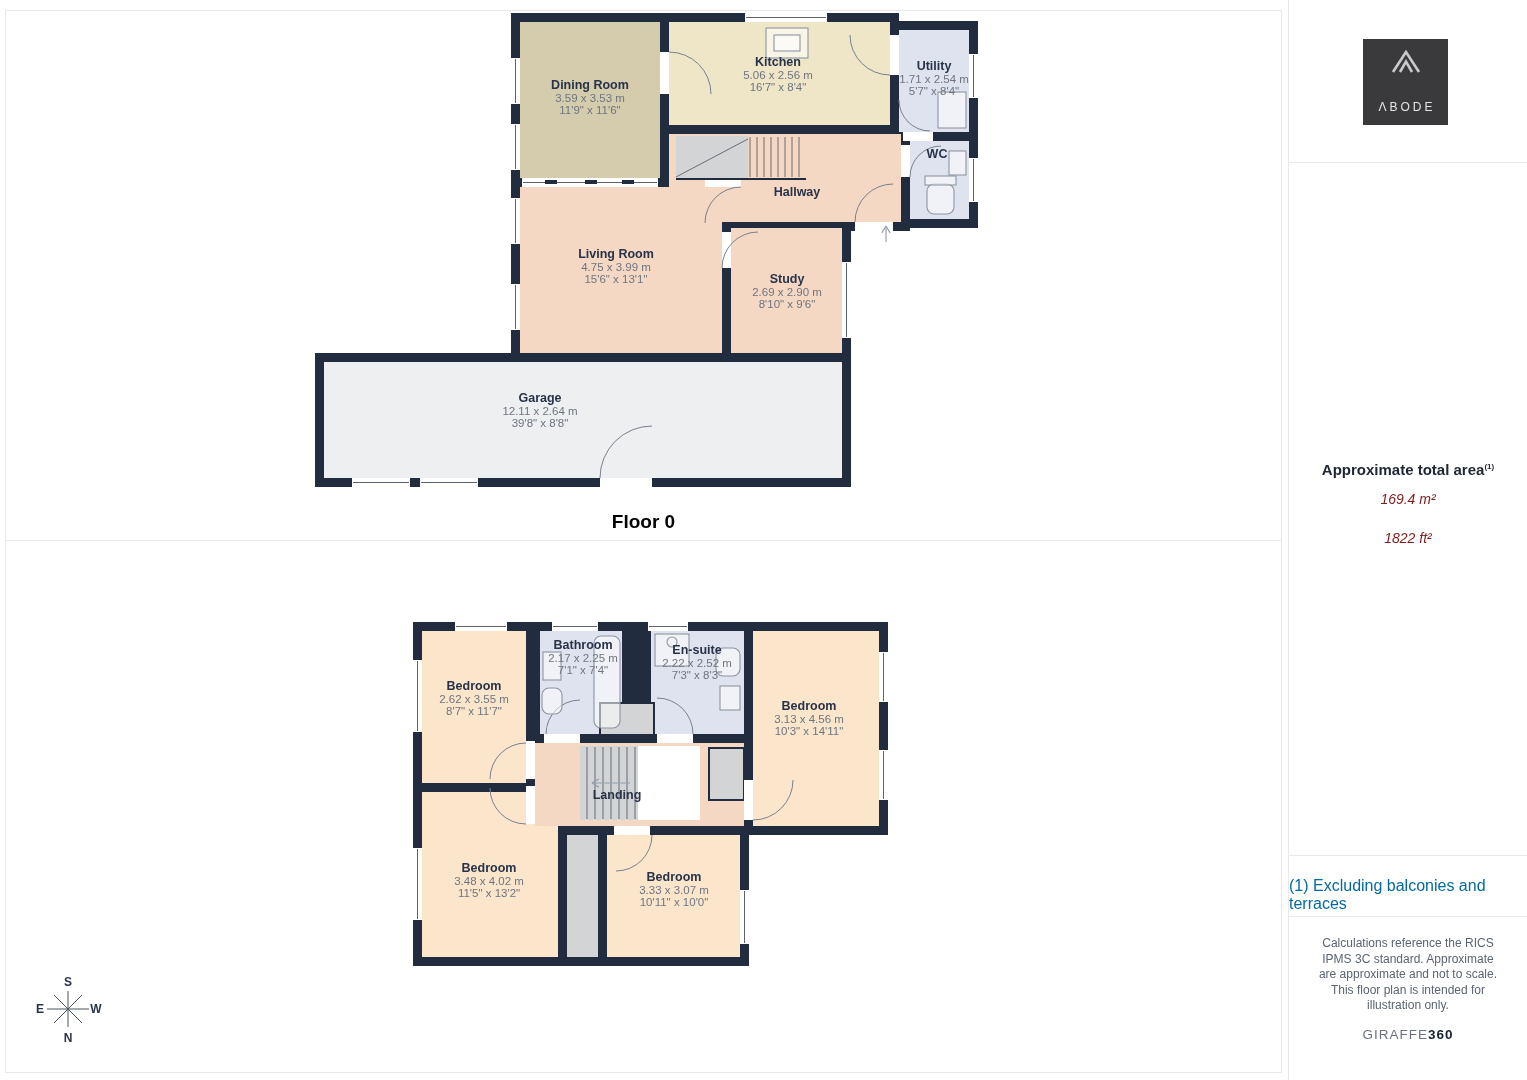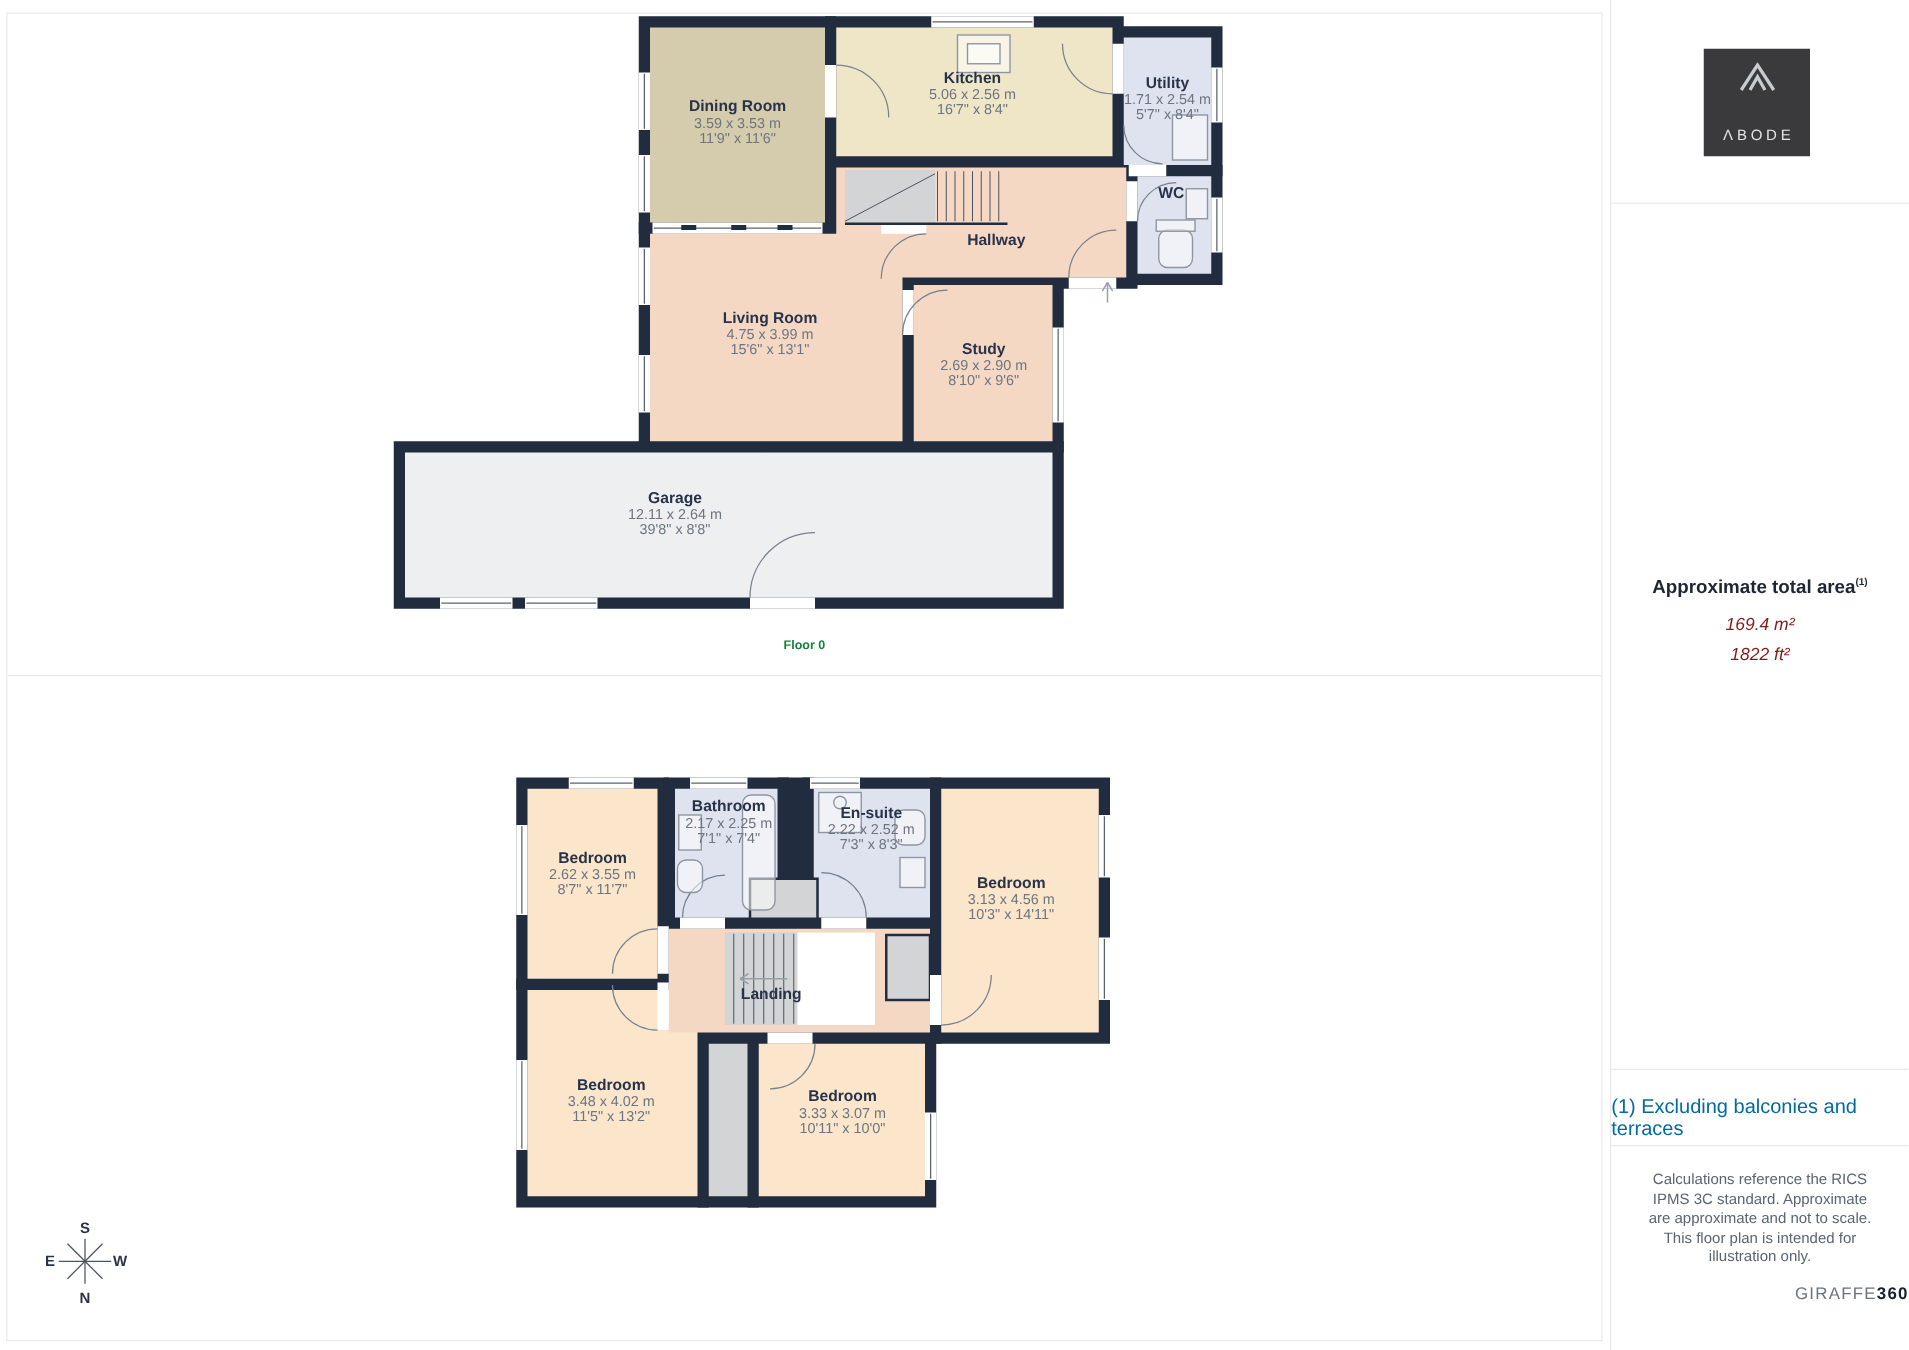--- a/index.html
+++ b/index.html
@@ -6,41 +6,41 @@
   .canvas{position:relative;width:1527px;height:1080px;background:#ffffff;
           font-family:"Liberation Sans",sans-serif;overflow:hidden;}
   .main-panel{position:absolute;left:5px;top:10px;width:1275px;height:1061px;
               border:1px solid #e9e9e9;background:#fff;}
   .panel-divider{position:absolute;left:0;top:529px;width:100%;height:1px;background:#e9e9e9;}
   .plan-mount{position:absolute;}
   #floor0-mount{left:294px;top:1px;}
   #floor1-mount{left:398px;top:599px;}
   #compass-mount{position:absolute;left:22px;top:961px;}
   .floor-label{position:absolute;left:0;width:100%;text-align:center;font-weight:700;
-               font-size:10px;color:#15803d;}
+               font-size:19px;color:#000000;}
   .fl0{top:500px;}
   .fl1{top:1035px;}
   .sidebar{position:absolute;left:1288px;top:0;width:238px;height:1080px;background:#fff;
            border-left:1px solid #e9e9e9;}
   .sb-div{position:absolute;left:0;width:100%;height:1px;background:#e9e9e9;}
   .sb-div1{top:162px;} .sb-div2{top:855px;} .sb-div3{top:916px;}
   .logo{position:absolute;left:74px;top:39px;width:85px;height:86px;background:#3a3a3c;
         display:flex;flex-direction:column;align-items:center;justify-content:center;gap:22px;}
   .logo-text{color:#e3e4e6;font-size:12px;letter-spacing:3px;margin-left:3px;font-weight:400;}
   .area-block{position:absolute;top:461px;left:0;width:100%;text-align:center;}
   .area-title{font-size:15px;font-weight:700;color:#1f2633;}
   .area-title sup{font-size:8px;}
   .area-val{font-size:14px;color:#7f1d1d;font-style:italic;}
   .area-val.m2{margin-top:13px;}
-  .area-val.ft2{margin-top:8px;}
+  .area-val.ft2{margin-top:23px;}
   .footnote{position:absolute;top:877px;left:0;width:100%;text-align:left;
             font-size:16px;color:#0369a1;}
   .disclaimer{position:absolute;top:936px;left:24px;width:190px;text-align:center;
               font-size:12px;line-height:1.3;color:#5b6472;}
-  .brand{position:absolute;top:1027px;left:0;width:100%;text-align:right;
+  .brand{position:absolute;top:1027px;left:0;width:100%;text-align:center;
          font-size:13.5px;color:#6b7280;letter-spacing:1px;}
   .brand b{color:#16202e;font-weight:700;}
   svg text{font-family:"Liberation Sans",sans-serif;}
 </style>
 </head>
 <body>
 
 <div class="canvas">
 
   <div class="main-panel">

